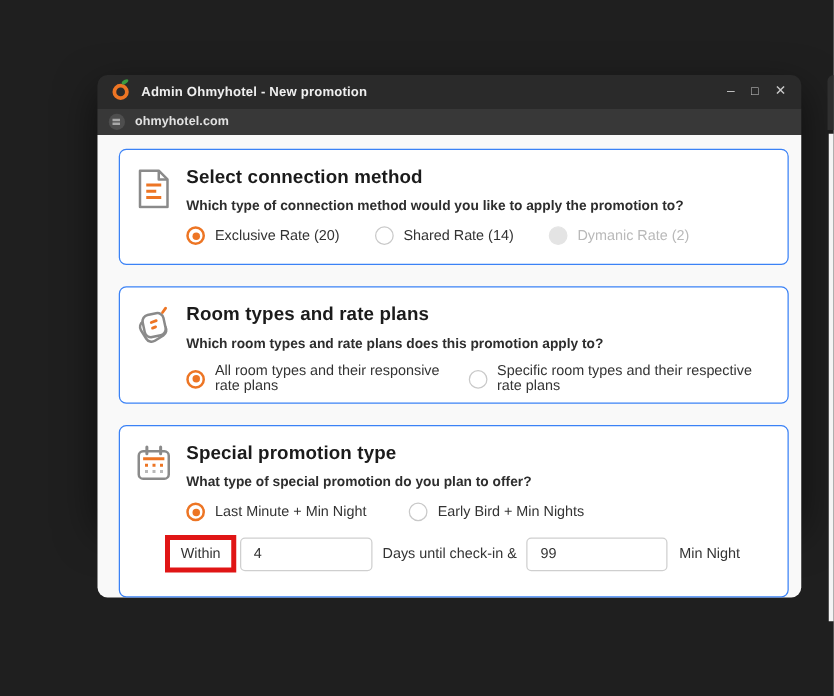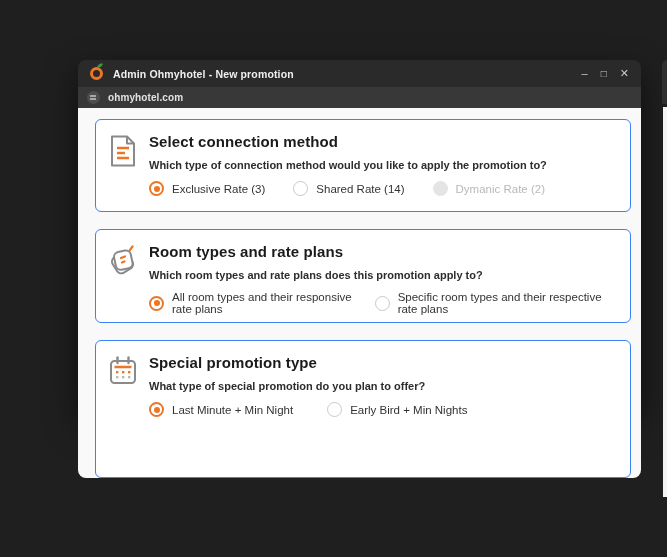--- a/index.html
+++ b/index.html
@@ -134,21 +134,21 @@
           <line x1="7" y1="18" x2="15" y2="18" stroke="#ED7524" stroke-width="2.4"></line>
           <line x1="7" y1="23" x2="19" y2="23" stroke="#ED7524" stroke-width="2.4"></line>
         </svg>
       </div>
       <div class="card-body">
         <h2 class="card-title">Select connection method</h2>
         <div class="question">Which type of connection method would you like to apply the promotion to?</div>
         <div class="options-row">
           <div class="option">
             <span class="radio selected"></span>
-            <span>Exclusive Rate (3)</span>
+            <span>Exclusive Rate (20)</span>
           </div>
           <div class="option">
             <span class="radio"></span>
             <span>Shared Rate (14)</span>
           </div>
           <div class="option disabled">
             <span class="radio disabled"></span>
             <span>Dymanic Rate (2)</span>
           </div>
         </div>
@@ -210,20 +210,29 @@
         <div class="options-row" style="gap:34px;">
           <div class="option">
             <span class="radio selected"></span>
             <span>Last Minute + Min Night</span>
           </div>
           <div class="option">
             <span class="radio"></span>
             <span>Early Bird + Min Nights</span>
           </div>
         </div>
+        <div class="inputs-row">
+          <div class="annotation-box">
+            <span class="within-label">Within</span>
+          </div>
+          <input class="num-input input-days" type="text" value="4" style="">
+          <span class="row-label lbl-days">Days until check-in &amp;</span>
+          <input class="num-input input-nights" type="text" value="99" style="">
+          <span class="row-label lbl-nights">Min Night</span>
+        </div>
       </div>
     </div>
 
   </div>
 </div>
 
 <div class="side-window-top"></div>
 <div class="side-window-body"></div>
 
 </body></html>

